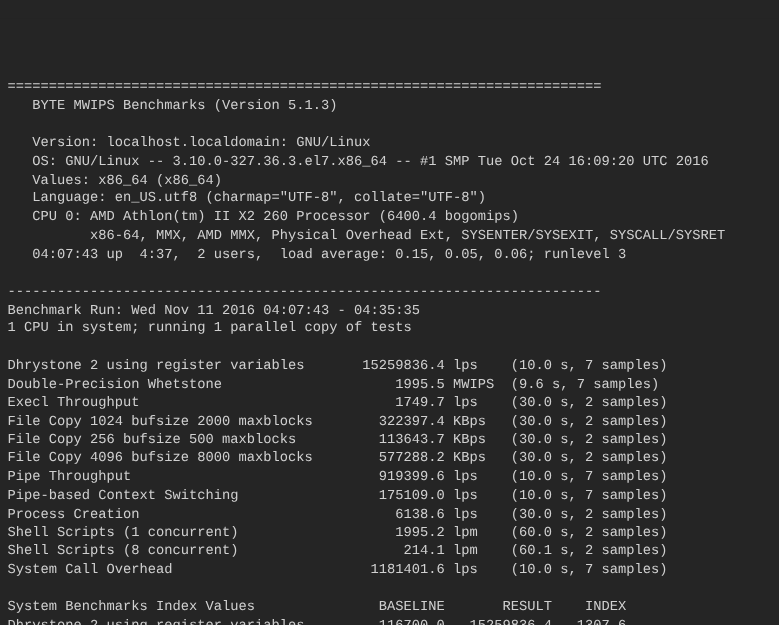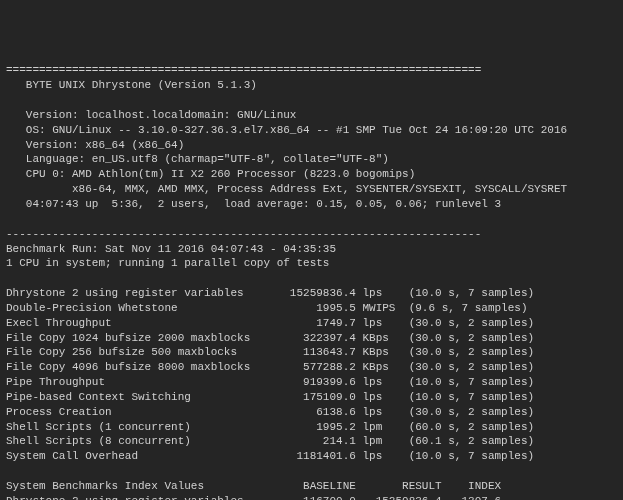--- a/index.html
+++ b/index.html
@@ -17,32 +17,32 @@
   }
   .term {
     padding: 4px 6px;
   }
 </style>
 </head>
 <body>
 
 
 <div class="term"><span>========================================================================</span>
-<span>   BYTE UNIX Dhrystone (Version 5.1.3)</span>
+<span>   BYTE MWIPS Benchmarks (Version 5.1.3)</span>
 
 <span>   Version: localhost.localdomain: GNU/Linux</span>
 <span>   OS: GNU/Linux -- 3.10.0-327.36.3.el7.x86_64 -- #1 SMP Tue Oct 24 16:09:20 UTC 2016</span>
-<span>   Version: x86_64 (x86_64)</span>
+<span>   Values: x86_64 (x86_64)</span>
 <span>   Language: en_US.utf8 (charmap="UTF-8", collate="UTF-8")</span>
-<span>   CPU 0: AMD Athlon(tm) II X2 260 Processor (8223.0 bogomips)</span>
-<span>          x86-64, MMX, AMD MMX, Process Address Ext, SYSENTER/SYSEXIT, SYSCALL/SYSRET</span>
-<span>   04:07:43 up  5:36,  2 users,  load average: 0.15, 0.05, 0.06; runlevel 3</span>
+<span>   CPU 0: AMD Athlon(tm) II X2 260 Processor (6400.4 bogomips)</span>
+<span>          x86-64, MMX, AMD MMX, Physical Overhead Ext, SYSENTER/SYSEXIT, SYSCALL/SYSRET</span>
+<span>   04:07:43 up  4:37,  2 users,  load average: 0.15, 0.05, 0.06; runlevel 3</span>
 
 <span>------------------------------------------------------------------------</span>
-<span>Benchmark Run: Sat Nov 11 2016 04:07:43 - 04:35:35</span>
+<span>Benchmark Run: Wed Nov 11 2016 04:07:43 - 04:35:35</span>
 <span>1 CPU in system; running 1 parallel copy of tests</span>
 
 <span id="results-block">Dhrystone 2 using register variables       15259836.4 lps    (10.0 s, 7 samples)
 Double-Precision Whetstone                     1995.5 MWIPS  (9.6 s, 7 samples)
 Execl Throughput                               1749.7 lps    (30.0 s, 2 samples)
 File Copy 1024 bufsize 2000 maxblocks        322397.4 KBps   (30.0 s, 2 samples)
 File Copy 256 bufsize 500 maxblocks          113643.7 KBps   (30.0 s, 2 samples)
 File Copy 4096 bufsize 8000 maxblocks        577288.2 KBps   (30.0 s, 2 samples)
 Pipe Throughput                              919399.6 lps    (10.0 s, 7 samples)
 Pipe-based Context Switching                 175109.0 lps    (10.0 s, 7 samples)

